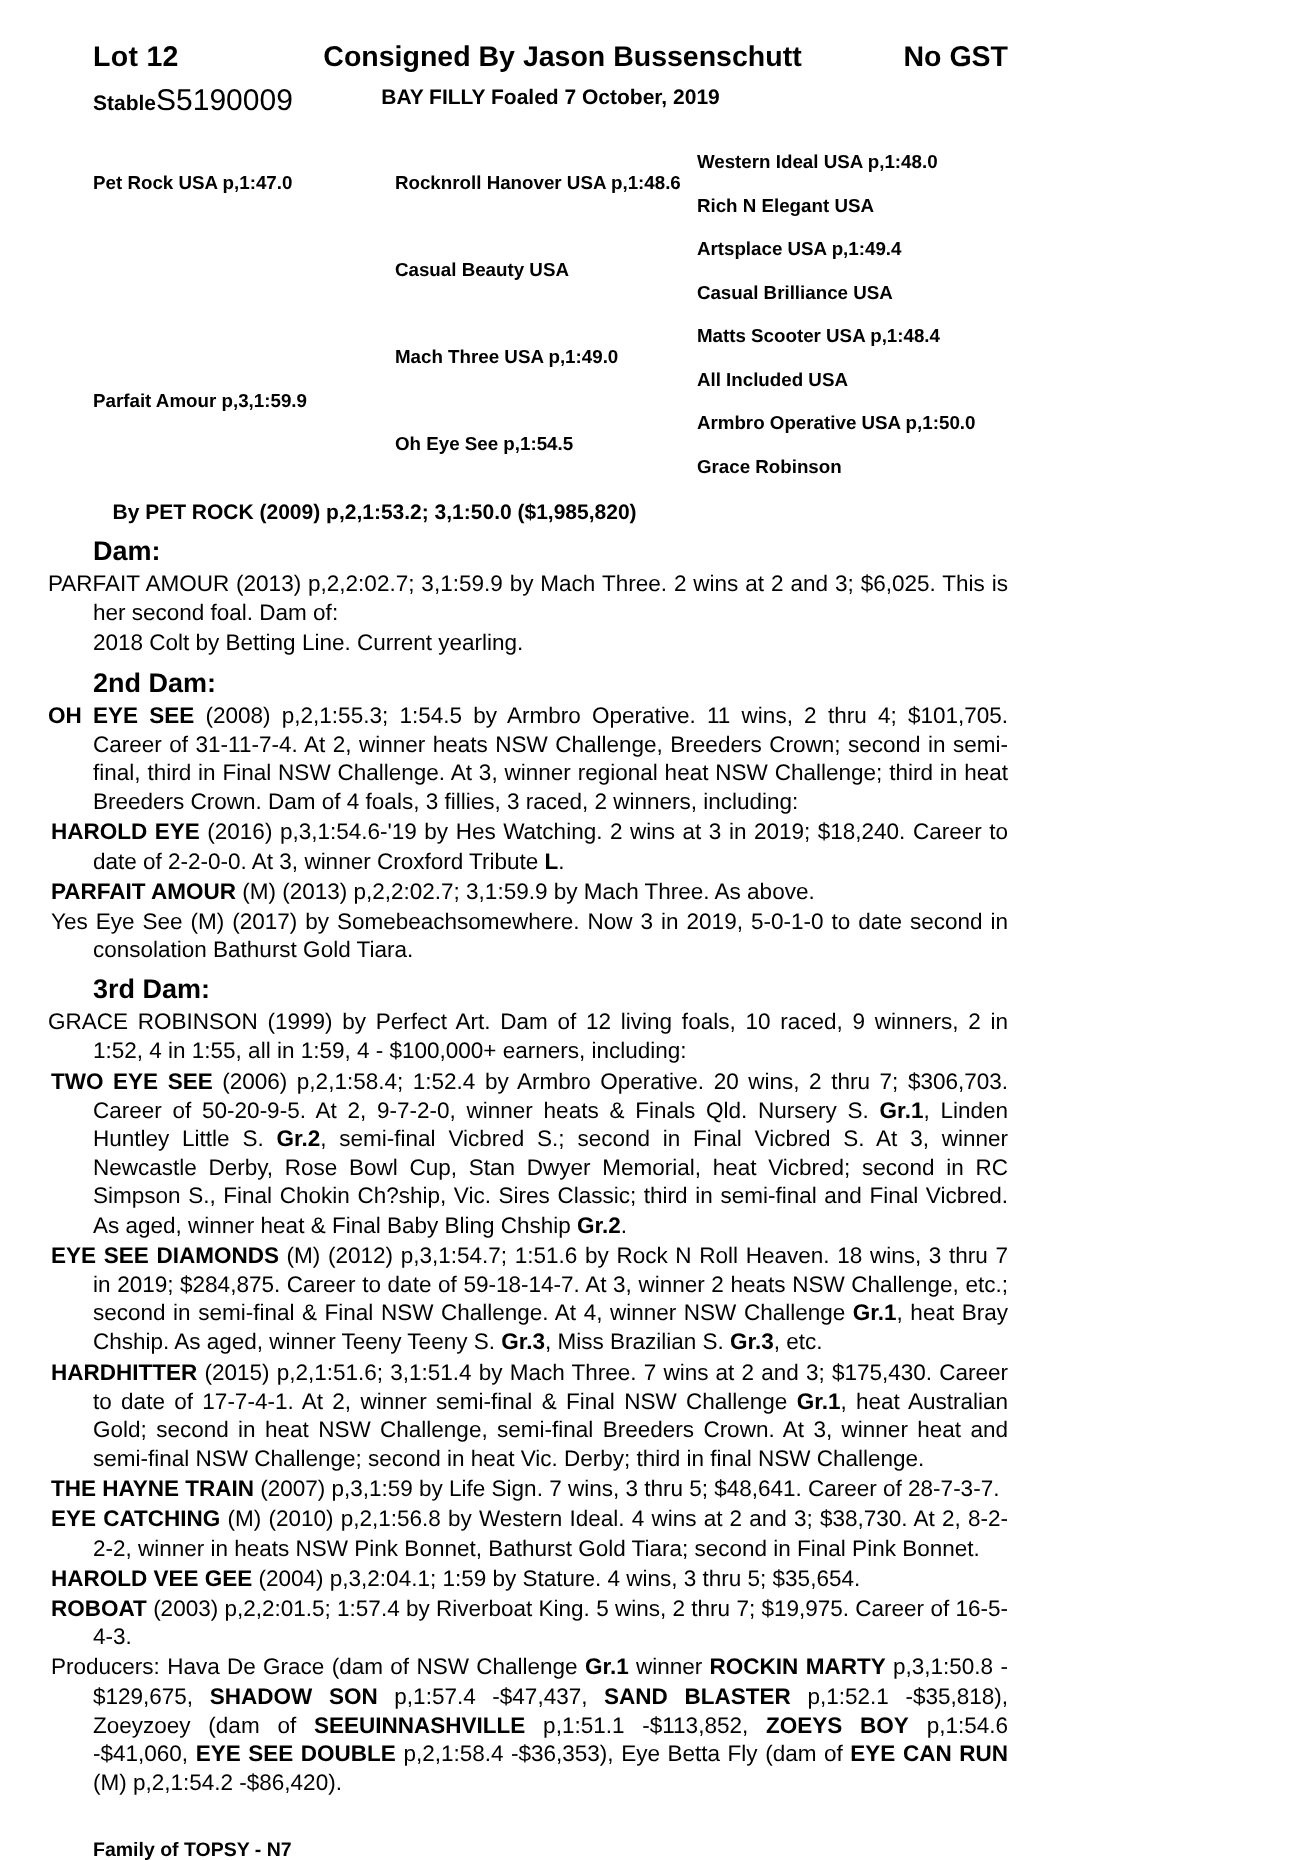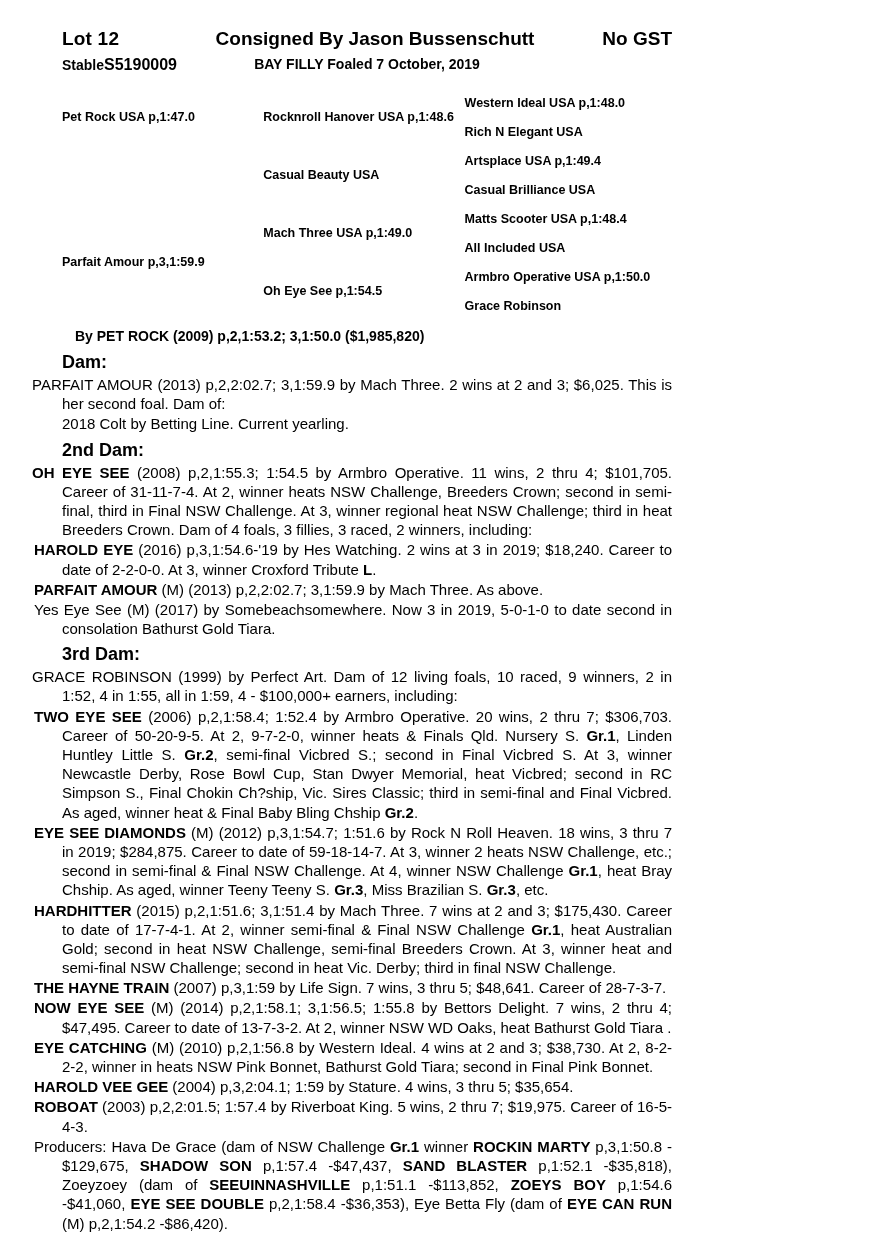--- a/index.html
+++ b/index.html
@@ -59,22 +59,22 @@
   }
   .desc {
     font-size: 14px;
     font-weight: bold;
     position: absolute;
     left: 0; right: 0;
     text-align: center;
     pointer-events: none;
   }
   .serial {
-    font-size: 16px;
-    font-weight: bold;
+    font-size: 20px;
+    font-weight: normal;
   }
 
   
   .ped {
     width: 100%;
     border-collapse: collapse;
     table-layout: fixed;
     margin-bottom: 6px;
   }
   .ped td {
@@ -192,21 +192,20 @@
   </div>
 
   <div class="sec-head">3rd Dam:</div>
   <p class="txt ind1">GRACE ROBINSON (1999) by Perfect Art. Dam of 12 living foals, 10 raced, 9 winners, 2 in 1:52, 4 in 1:55, all in 1:59, 4 - $100,000+ earners, including:</p>
 
   <div id="third-dam-list">
       <p class="txt ind2"><b>TWO EYE SEE</b><span> (2006) p,2,1:58.4; 1:52.4 by Armbro Operative. 20 wins, 2 thru 7; $306,703. Career of 50-20-9-5. At 2, 9-7-2-0, winner heats &amp; Finals Qld. Nursery S. <b>Gr.1</b>, Linden Huntley Little S. <b>Gr.2</b>, semi-final Vicbred S.; second in Final Vicbred S. At 3, winner Newcastle Derby, Rose Bowl Cup, Stan Dwyer Memorial, heat Vicbred; second in RC Simpson S., Final Chokin Ch?ship, Vic. Sires Classic; third in semi-final and Final Vicbred. As aged, winner heat &amp; Final Baby Bling Chship <b>Gr.2</b>.</span></p>
       <p class="txt ind2"><b>EYE SEE DIAMONDS</b><span> (M) (2012) p,3,1:54.7; 1:51.6 by Rock N Roll Heaven. 18 wins, 3 thru 7 in 2019; $284,875. Career to date of 59-18-14-7. At 3, winner 2 heats NSW Challenge, etc.; second in semi-final &amp; Final NSW Challenge. At 4, winner NSW Challenge <b>Gr.1</b>, heat Bray Chship. As aged, winner Teeny Teeny S. <b>Gr.3</b>, Miss Brazilian S. <b>Gr.3</b>, etc.</span></p>
       <p class="txt ind2"><b>HARDHITTER</b><span> (2015) p,2,1:51.6; 3,1:51.4 by Mach Three. 7 wins at 2 and 3; $175,430. Career to date of 17-7-4-1. At 2, winner semi-final &amp; Final NSW Challenge <b>Gr.1</b>, heat Australian Gold; second in heat NSW Challenge, semi-final Breeders Crown. At 3, winner heat and semi-final NSW Challenge; second in heat Vic. Derby; third in final NSW Challenge.</span></p>
       <p class="txt ind2"><b>THE HAYNE TRAIN</b><span> (2007) p,3,1:59 by Life Sign. 7 wins, 3 thru 5; $48,641. Career of 28-7-3-7.</span></p>
-      <p class="txt ind2"><b>NOW EYE SEE</b><span> (M) (2014) p,2,1:58.1; 3,1:56.5; 1:55.8 by Bettors Delight. 7 wins, 2 thru 4; $47,495. Career to date of 13-7-3-2. At 2, winner NSW WD Oaks, heat Bathurst Gold Tiara .</span></p>
       <p class="txt ind2"><b>EYE CATCHING</b><span> (M) (2010) p,2,1:56.8 by Western Ideal. 4 wins at 2 and 3; $38,730. At 2, 8-2-2-2, winner in heats NSW Pink Bonnet, Bathurst Gold Tiara; second in Final Pink Bonnet.</span></p>
       <p class="txt ind2"><b>HAROLD VEE GEE</b><span> (2004) p,3,2:04.1; 1:59 by Stature. 4 wins, 3 thru 5; $35,654.</span></p>
       <p class="txt ind2"><b>ROBOAT</b><span> (2003) p,2,2:01.5; 1:57.4 by Riverboat King. 5 wins, 2 thru 7; $19,975. Career of 16-5-4-3.</span></p>
     </div>
 
   <p class="txt ind-prod" id="producers">Producers: Hava De Grace (dam of NSW Challenge <b>Gr.1</b> winner <b>ROCKIN MARTY</b> p,3,1:50.8 - $129,675, <b>SHADOW SON</b> p,1:57.4 -$47,437, <b>SAND BLASTER</b> p,1:52.1 -$35,818), Zoeyzoey (dam of <b>SEEUINNASHVILLE</b> p,1:51.1 -$113,852, <b>ZOEYS BOY</b> p,1:54.6 -$41,060, <b>EYE SEE DOUBLE</b> p,2,1:58.4 -$36,353), Eye Betta Fly (dam of <b>EYE CAN RUN</b> (M) p,2,1:54.2 -$86,420).</p>
 
   <div class="footer">
     <div>Family of TOPSY - N7</div>
     <div>Eligible: Breeders Crown, Southern Cross, Vicbred</div>

